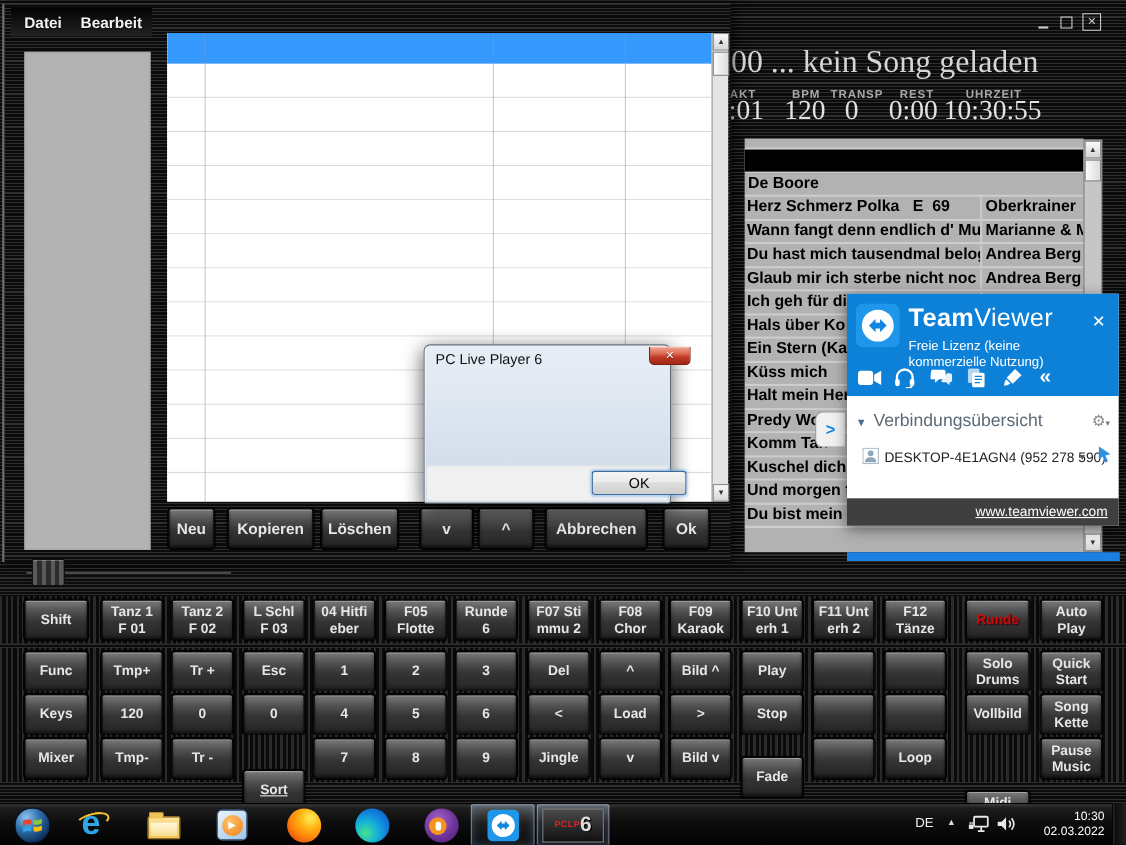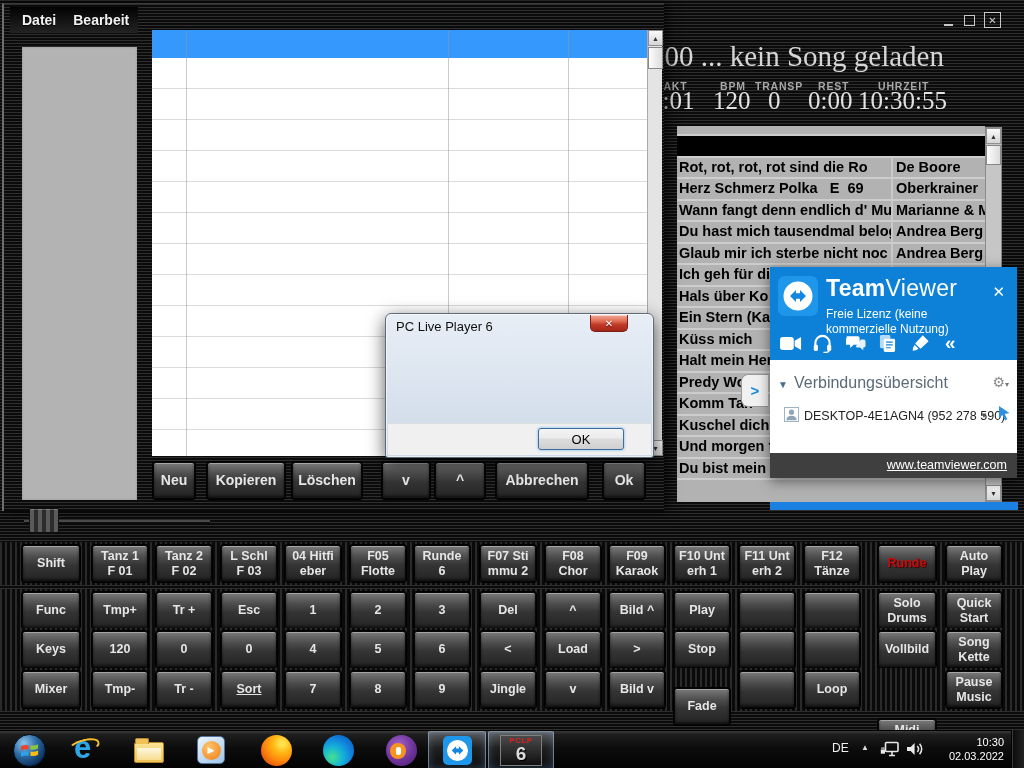--- a/index.html
+++ b/index.html
@@ -57,21 +57,21 @@
   
   .kbtn{position:absolute;height:37px;border:1px solid #060606;border-radius:3px;
     background:linear-gradient(180deg,#7a7a7a 0,#4e4e4e 30%,#343434 55%,#242424 100%);
     box-shadow:inset 0 1px 0 rgba(255,255,255,.35),inset 0 -2px 3px rgba(0,0,0,.55),0 0 0 1px #000;
     color:#e6e6e6;font-weight:bold;font-size:12.5px;line-height:15px;
     display:flex;align-items:center;justify-content:center;text-align:center;white-space:pre-line;cursor:default}
   .kbtn.red{color:#c40d0d;text-shadow:1px 1px 1px #3a0000}
   .abtn{font-size:14px}
 
   
-  #dialog{position:absolute;left:385px;top:313px;width:269px;height:145px;z-index:7;
+  #dialog{position:absolute;left:385px;top:313px;width:225px;height:145px;z-index:7;
     background:linear-gradient(#e8eef6,#cdd9e8);border:1px solid #5f6b77;border-radius:6px 6px 3px 3px;
     box-shadow:0 5px 18px rgba(0,0,0,.65),inset 0 0 0 1px rgba(255,255,255,.55)}
   .dlg-title{position:absolute;left:10px;top:5px;font-size:13px;color:#101010}
   .dlg-close{position:absolute;left:204px;top:1px;width:38px;height:17px;border:1px solid #7a2015;border-top:none;border-radius:0 0 5px 5px;
     background:linear-gradient(#f2ab99 0,#dd6a50 40%,#c03a28 60%,#a32615 100%);
     display:flex;align-items:center;justify-content:center;color:#fff;font-size:10px;font-weight:bold;
     box-shadow:inset 0 1px 0 rgba(255,255,255,.5);text-shadow:0 1px 1px #5a1008}
   .dlg-body{position:absolute;left:2px;right:2px;top:26px;height:85px;background:#fff}
   .dlg-msg{position:absolute;left:18px;top:58px;font-size:13px;color:#000}
   .dlg-footer{position:absolute;left:2px;right:2px;bottom:2px;height:32px;background:#f0f0f0;border-top:1px solid #dfdfdf}
@@ -132,22 +132,22 @@
   .wmp-core{width:19px;height:19px;border-radius:50%;background:radial-gradient(circle at 35% 30%,#ffc46a,#ef7f17);
     color:#fff;font-size:9px;display:flex;align-items:center;justify-content:center}
   .ff{width:31px;height:31px;border-radius:50%;
     background:radial-gradient(circle at 68% 28%,#ffe14d 8%,#ffb713 30%,#ff8a0d 55%,#e85d0c 78%,#c9400e 100%)}
   .edge{width:31px;height:31px;border-radius:50%;
     background:radial-gradient(circle at 30% 72%,#3ddc97 5%,#14b1d9 35%,#1283dd 60%,#0b5fc0 88%)}
   .av{position:relative;width:31px;height:31px;border-radius:50%;
     background:radial-gradient(circle at 40% 35%,#9a5cc4 10%,#6d3399 55%,#4d1f73 95%)}
   .av::before{content:"";position:absolute;left:4px;top:8px;width:16px;height:16px;border-radius:50%;background:#f7941d}
   .av::after{content:"";position:absolute;left:10px;top:12px;width:5px;height:8px;background:#fff;border-radius:2px}
-  .pclp-tile{width:42px;height:31px;background:linear-gradient(#4a4a4a,#101010);border:1px solid #7e7e7e;
-    display:flex;flex-direction:column;align-items:center;justify-content:center}
+  .pclp-tile{width:56px;height:31px;background:linear-gradient(#4a4a4a,#101010);border:1px solid #7e7e7e;
+    display:flex;align-items:center;justify-content:center}
   .pclp-top{font-size:8px;font-weight:bold;color:#e02020;letter-spacing:.5px;line-height:8px}
   .pclp-num{font-size:19px;font-weight:bold;color:#dcdcdc;line-height:18px;text-shadow:1px 1px 0 #000}
   #tray{position:absolute;left:0;top:730px;width:1024px;height:38px;z-index:10;pointer-events:none}
   #tray > *{pointer-events:auto}
   .tray-txt{position:absolute;color:#f0f0f0;font-size:12px}
   #tray-clock{position:absolute;left:938px;top:5px;width:66px;color:#fff;font-size:11px;line-height:14px;text-align:right}
   #show-desktop{position:absolute;left:1011px;top:0;width:13px;height:38px;background:linear-gradient(90deg,#0a0a0a,#222);
     border-left:1px solid #000;box-shadow:inset 1px 0 0 #3a3a3a}
 </style>
 </head>
@@ -177,21 +177,20 @@
       </div>
     <div class="wc" id="wc-close">✕</div>
   </div>
 
   <div id="songlist">
       <div class="srow-partial"></div>
       <div class="srow sel">
         <div class="scell sartist"></div>
       </div>
       <div class="srow">
-        <div class="scell stitle">Rot, rot, rot, rot sind die Ro</div>
         <div class="scell sartist">De Boore</div>
       </div>
       <div class="srow">
         <div class="scell stitle">Herz Schmerz Polka   E  69</div>
         <div class="scell sartist">Oberkrainer</div>
       </div>
       <div class="srow">
         <div class="scell stitle">Wann fangt denn endlich d' Mu</div>
         <div class="scell sartist">Marianne &amp; M</div>
       </div>
@@ -436,21 +435,21 @@
       <div class="kbtn" style="left: 674px; top: 631px; width: 56px;">Stop</div>
       <div class="kbtn" style="left: 739px; top: 631px; width: 56px;"></div>
       <div class="kbtn" style="left: 804px; top: 631px; width: 56px;"></div>
       <div class="kbtn" style="left: 878px; top: 631px; width: 58px;">Vollbild</div>
       <div class="kbtn" style="left: 946px; top: 631px; width: 56px;">Song
 Kette</div>
       <div class="kb-strip" style="top: 668px;"></div>
       <div class="kbtn" style="left: 22px; top: 671px; width: 58px;">Mixer</div>
       <div class="kbtn" style="left: 92px; top: 671px; width: 56px;">Tmp-</div>
       <div class="kbtn" style="left: 156px; top: 671px; width: 56px;">Tr -</div>
-      <div class="kbtn" style="left: 221px; top: 671px; width: 56px; text-decoration: underline;">Sort</div>
+      <div class="kbtn" style="left: 221px; top: 700px; width: 56px; text-decoration: underline;">Sort</div>
       <div class="kbtn" style="left: 285px; top: 671px; width: 56px;">7</div>
       <div class="kbtn" style="left: 350px; top: 671px; width: 56px;">8</div>
       <div class="kbtn" style="left: 414px; top: 671px; width: 56px;">9</div>
       <div class="kbtn" style="left: 480px; top: 671px; width: 56px;">Jingle</div>
       <div class="kbtn" style="left: 545px; top: 671px; width: 56px;">v</div>
       <div class="kbtn" style="left: 609px; top: 671px; width: 56px;">Bild v</div>
       <div class="kbtn" style="left: 674px; top: 688px; width: 56px;">Fade</div>
       <div class="kbtn" style="left: 739px; top: 671px; width: 56px;"></div>
       <div class="kbtn" style="left: 804px; top: 671px; width: 56px;">Loop</div>
       <div class="kbtn" style="left: 878px; top: 671px; width: 58px; margin-top: 48px;">Midi

